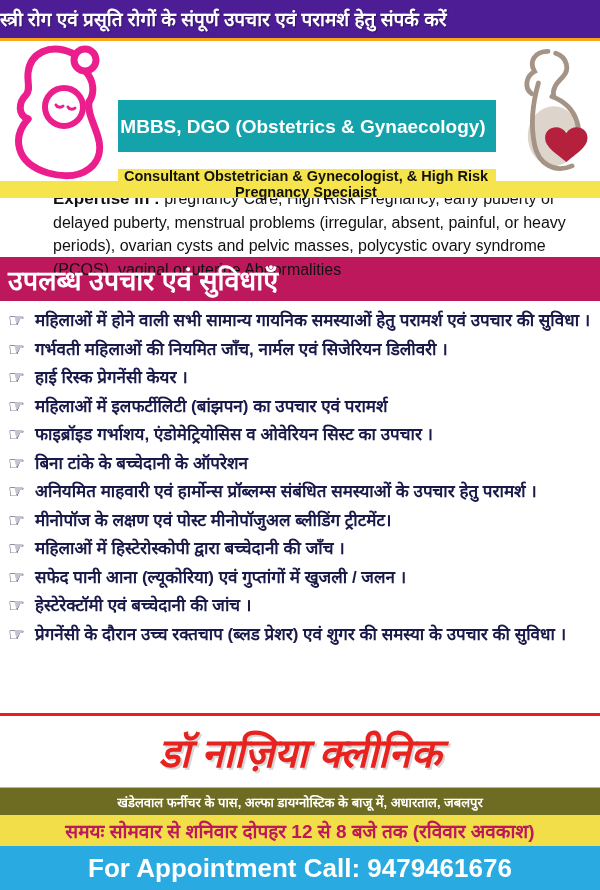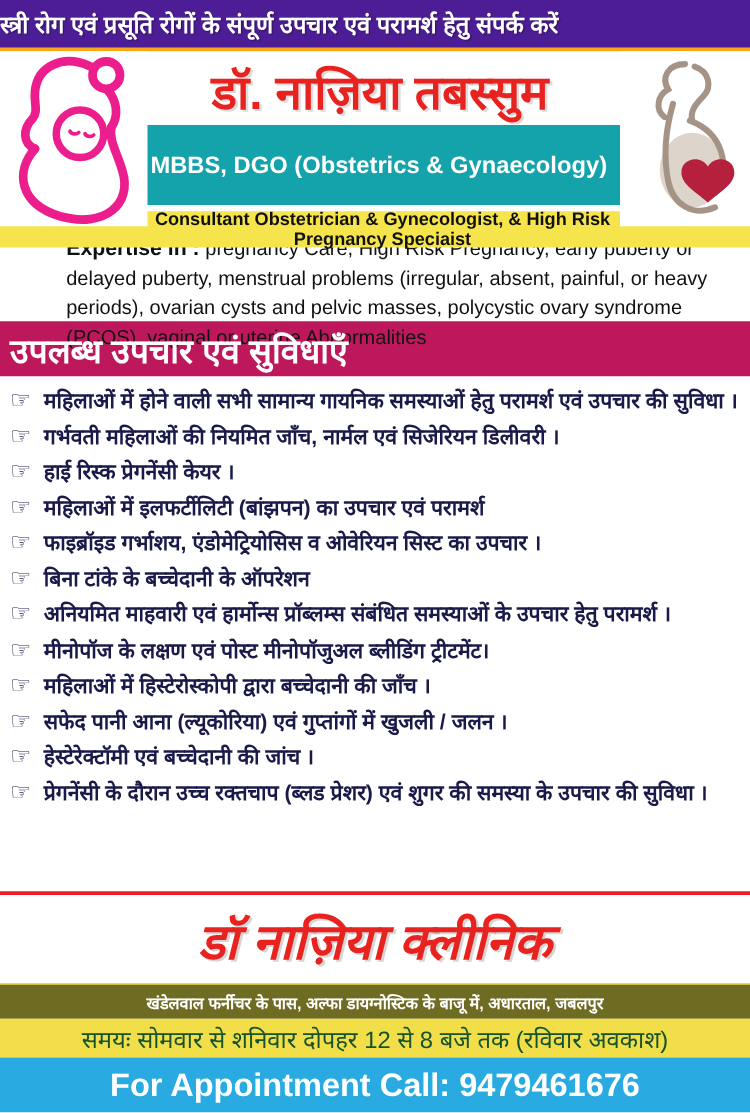--- a/index.html
+++ b/index.html
@@ -11,21 +11,21 @@
   
   .top-banner {
     height:41px; background:#4c1d95; border-bottom:3px solid #f9a61a;
     display:flex; align-items:center; justify-content:flex-start;
     color:#fff; font-size:19px; font-weight:bold;
     text-shadow:1px 1px 1px rgba(0,0,0,.35);
   }
   
   .header { position:relative; height:140px; background:#fff; }
   .band-teal {
-    position:absolute; top:59px; left:0; right:0; height:64px; background:#14a2ab;
+    position:absolute; top:59px; left:0; right:0; height:52px; background:#14a2ab;
     display:flex; flex-direction:column; align-items:center; justify-content:center;
     padding:0 112px 0 118px; text-align:right;
   }
   .band-teal .qual { color:#fff; font-weight:bold; font-size:19px; line-height:25px; }
   .band-teal .spec-hi { color:#fff; font-weight:bold; font-size:18px; line-height:24px; }
   .band-yellow {
     position:absolute; top:128px; left:0; right:0; height:29px; background:#f6e44c;
     display:flex; align-items:center; justify-content:flex-start;
     padding:0 104px 0 116px; text-align:center;
     color:#111; font-weight:bold; font-size:14.5px;
@@ -70,37 +70,36 @@
     font-style:italic;
   }
   .address-bar {
     height:28px; background:#6e6b22; border-top:1px solid #cdbf3a;
     display:flex; align-items:center; justify-content:center;
     color:#fff; font-weight:bold; font-size:13px; white-space:nowrap;
   }
   .time-bar {
     height:31px; background:#f2de49;
     display:flex; align-items:center; justify-content:center;
-    color:#14532d; font-weight:normal; font-size:19px; white-space:nowrap;
+    color:#be185d; font-weight:bold; font-size:19px; white-space:nowrap;
   }
   .footer-bar {
     height:44px; background:#29abe2;
     display:flex; align-items:center; justify-content:center;
     color:#fff; font-weight:bold; font-size:26px;
   }
 </style>
 </head>
 <body>
 
 <div class="top-banner">
   <span>स्त्री रोग एवं प्रसूति रोगों के संपूर्ण उपचार एवं परामर्श हेतु संपर्क करें</span>
 </div>
 
 <div class="header">
-  <div class="doctor-name">डॉ. नाज़िया तबस्सुम</div>
   <div class="band-teal">
     <div class="qual">MBBS, DGO (Obstetrics &amp; Gynaecology)</div>
   </div>
   <div class="band-yellow">
     <span>Consultant Obstetrician &amp; Gynecologist, &amp; High Risk Pregnancy Speciaist</span>
   </div>
 
   <div class="logo-left">
     <svg viewBox="0 0 118 140" xmlns="http://www.w3.org/2000/svg">
       <g fill="none" stroke="#ec1e8e" stroke-width="7" stroke-linecap="round">

